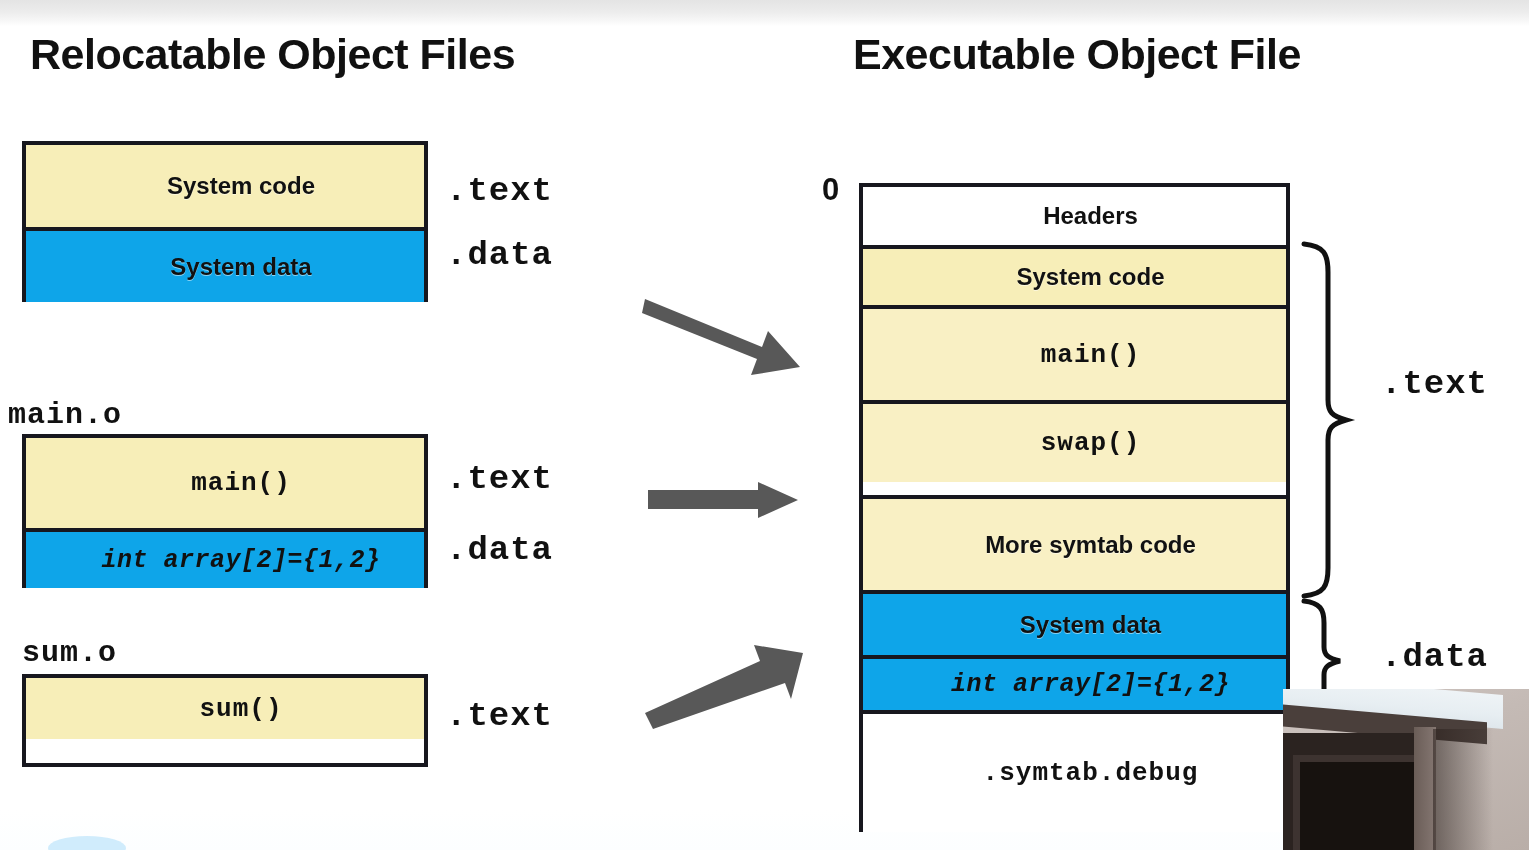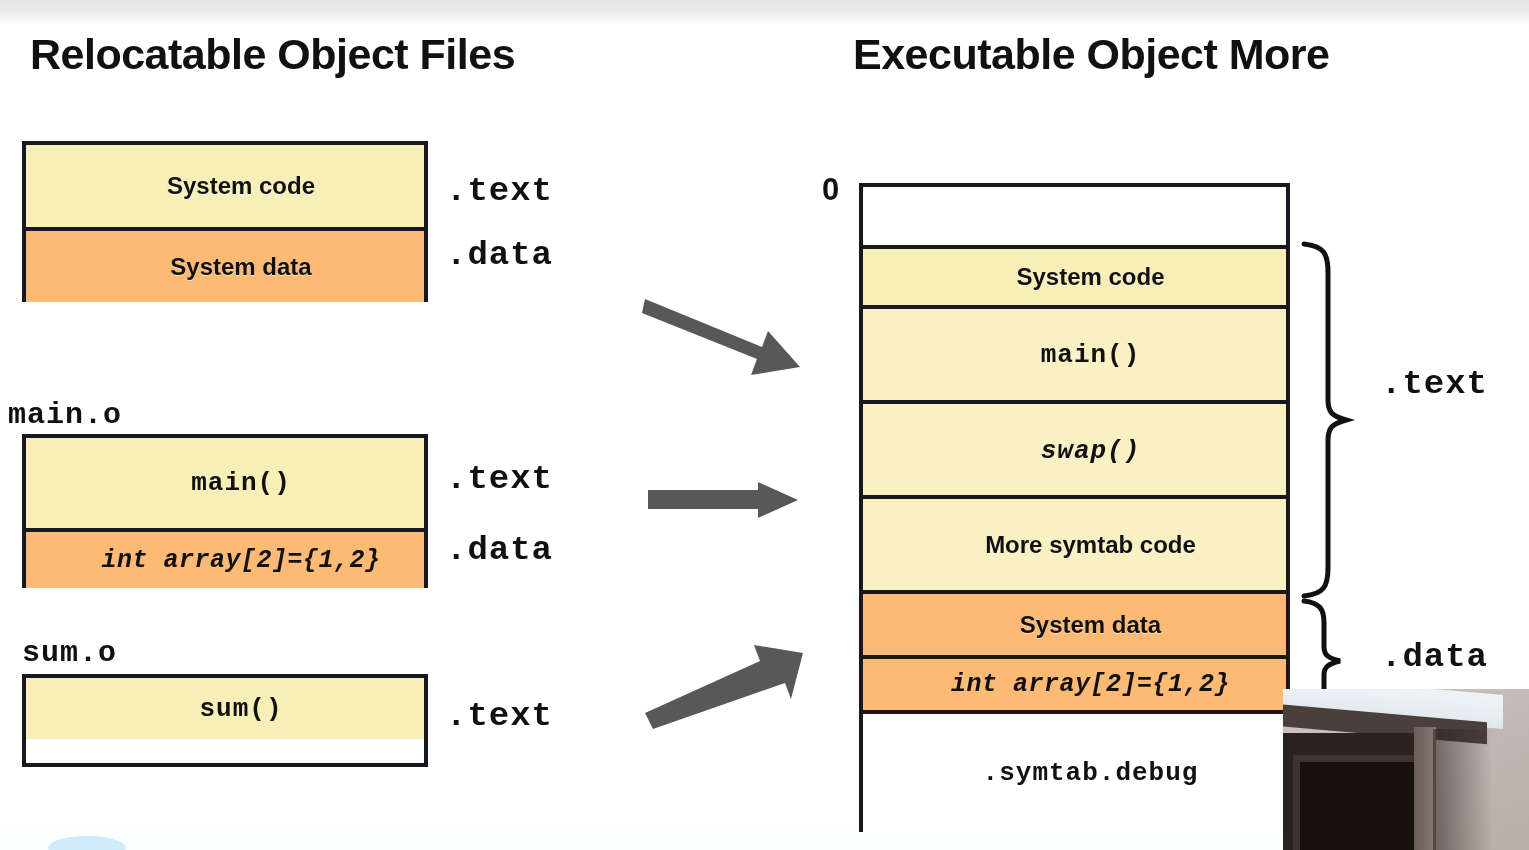--- a/index.html
+++ b/index.html
@@ -63,21 +63,21 @@
     left: 0;
     box-sizing: border-box;
     display: flex;
     align-items: center;
     justify-content: center;
     width: 100%;
     padding-left: 32px;
   }
   .seg-code  { background: #f7eeb8; }
   .seg-code2 { background: #f9f0c4; }
-  .seg-data  { background: #fdba74; }
+  .seg-data  { background: #0ea5e9; }
   .seg-white { background: #ffffff; }
 
   .lbl-sans {
     font-family: "Liberation Sans", sans-serif;
     font-weight: bold;
     font-size: 24px;
     color: #111111;
     text-shadow: 0 1px 0 rgba(255,255,255,.5);
   }
   .lbl-mono {
@@ -192,21 +192,21 @@
   }
 </style>
 </head>
 <body>
 
 <div class="top-gradient"></div>
 <div class="bottom-wash"></div>
 <div class="blue-blob"></div>
 
 <div id="title-left" class="slide-title">Relocatable Object Files</div>
-<div id="title-right" class="slide-title">Executable Object More</div>
+<div id="title-right" class="slide-title">Executable Object File</div>
 
 <div class="obj-box" style="left:22px; top:141px; width:406px; height:161px;">
   <div class="seg seg-code" style="top:0; height:82px;">
     <span class="lbl-sans">System code</span>
   </div>
   <div class="seg-divider" style="top:82px;"></div>
   <div class="seg seg-data" style="top:86px; height:71px;">
     <span class="lbl-sans">System data</span>
   </div>
 </div>
@@ -241,33 +241,36 @@
   <polygon points="0,8 110,8 110,0 150,18 110,36 110,27 0,27" fill="#585858"></polygon>
 </svg>
 <svg class="arrow-svg" style="left:645px; top:625px;" width="160" height="92" viewBox="0 0 160 92">
   <polygon points="0,88 115,36 109,20 158,28 146,74 140,58 8,104" fill="#585858"></polygon>
 </svg>
 
 <div class="addr-label" style="left:822px; top:172px;">0</div>
 
 <div class="obj-box" style="left:859px; top:183px; width:431px; height:649px;">
 
+  <div class="seg seg-white" style="top:0; height:58px;">
+    <span class="lbl-sans">Headers</span>
+  </div>
   <div class="seg-divider" style="top:58px;"></div>
 
   <div class="seg seg-code" style="top:62px; height:56px;">
     <span class="lbl-sans">System code</span>
   </div>
   <div class="seg-divider" style="top:118px;"></div>
 
   <div class="seg seg-code2" style="top:122px; height:91px;">
     <span class="lbl-mono">main()</span>
   </div>
   <div class="seg-divider" style="top:213px;"></div>
 
-  <div class="seg seg-code2" style="top:217px; height:94px;font-style:italic;">
+  <div class="seg seg-code2" style="top:217px; height:78px;">
     <span class="lbl-mono">swap()</span>
   </div>
   <div class="seg-divider" style="top:308px;"></div>
 
   <div class="seg seg-code2" style="top:312px; height:91px;">
     <span class="lbl-sans">More symtab code</span>
   </div>
   <div class="seg-divider" style="top:403px;"></div>
 
   <div class="seg seg-data" style="top:407px; height:61px;">

